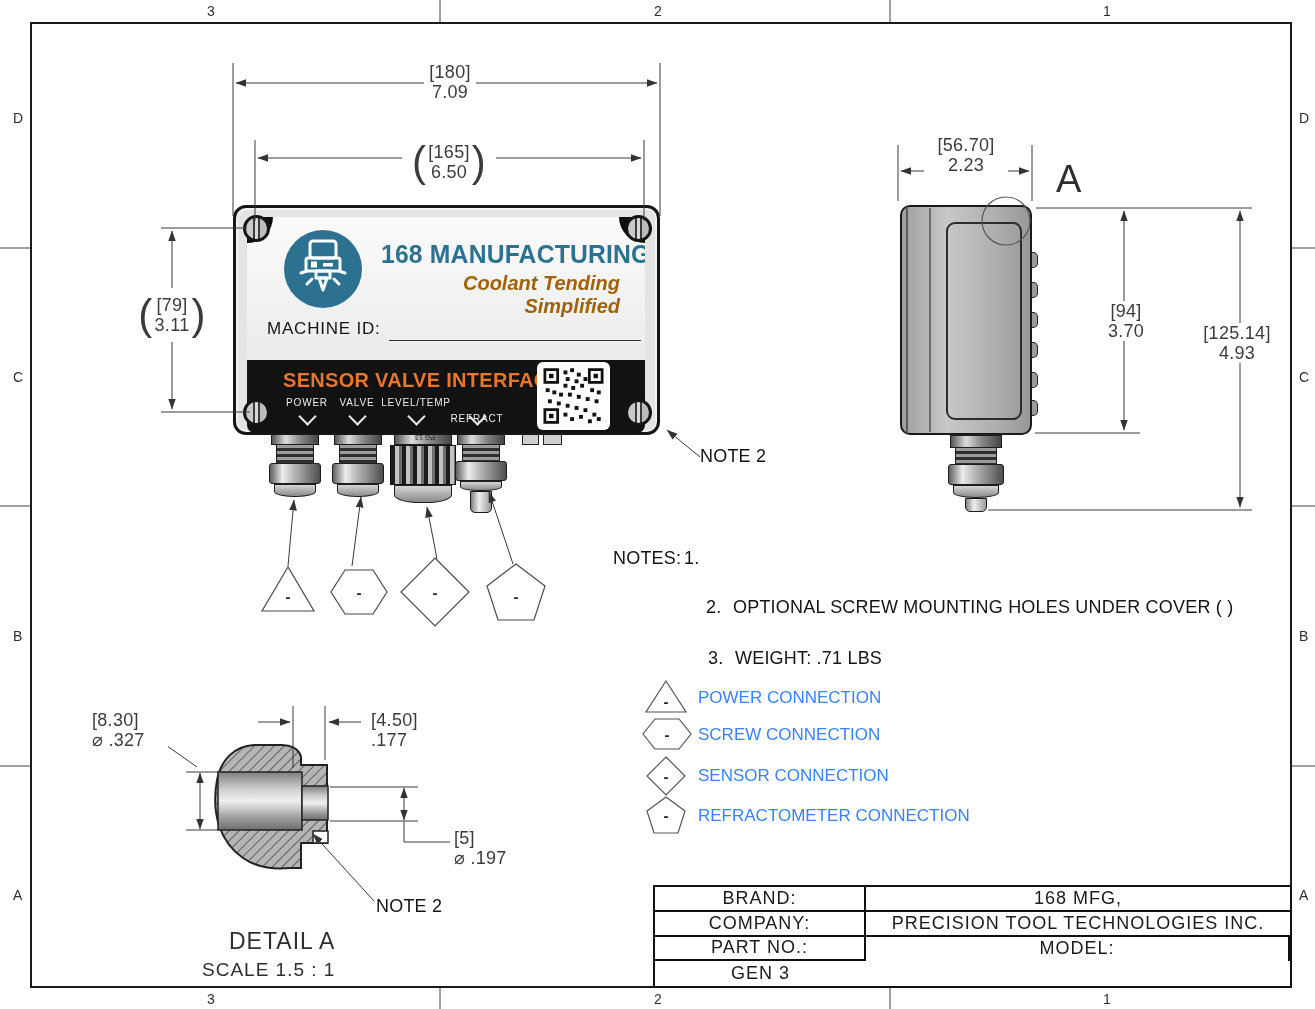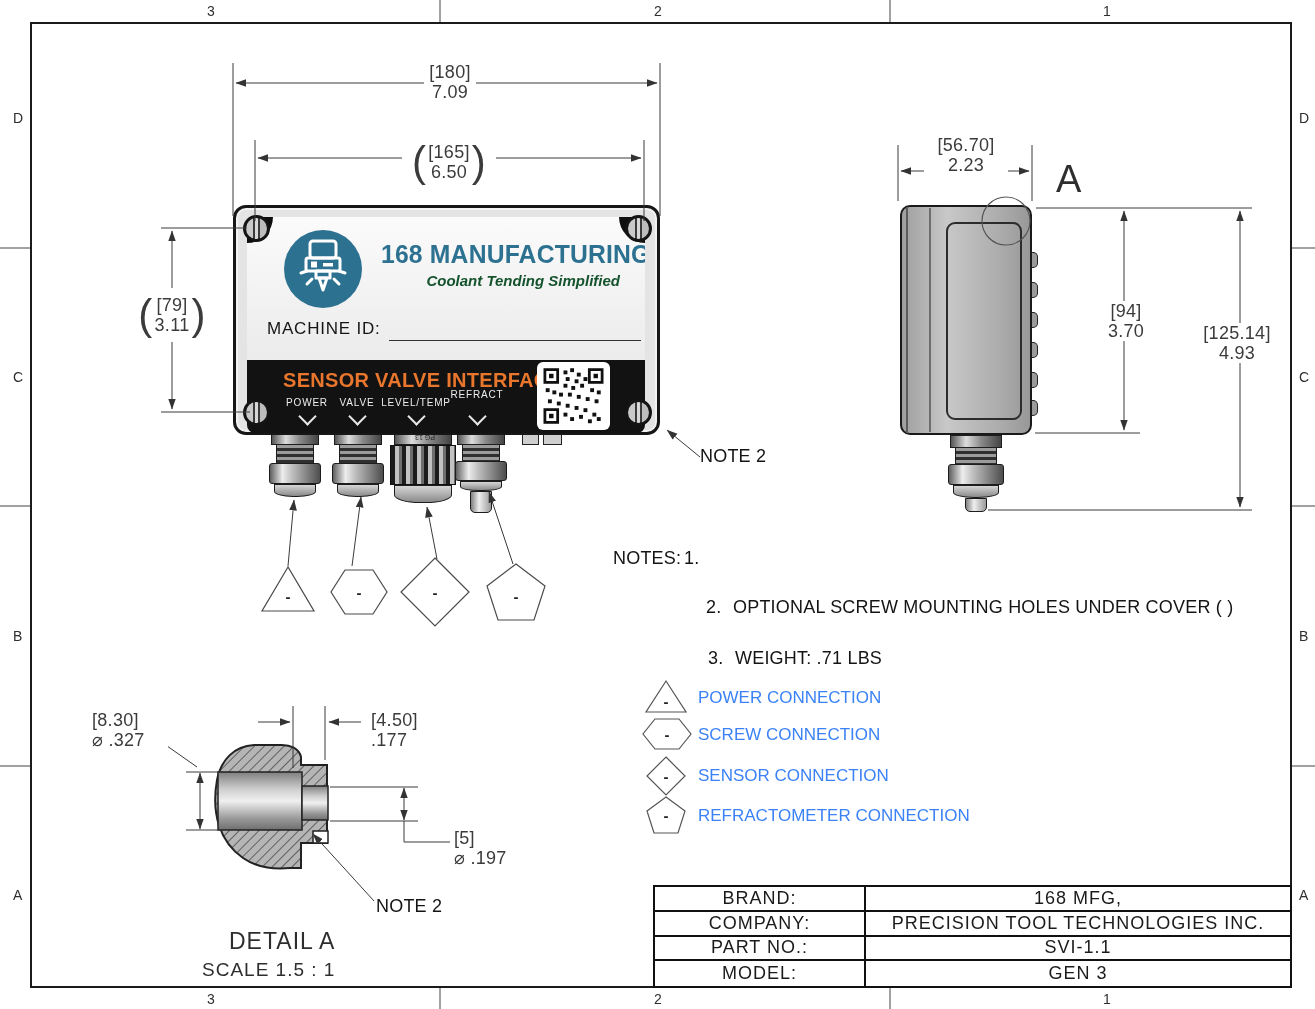--- a/index.html
+++ b/index.html
@@ -30,22 +30,22 @@
         overflow:hidden;z-index:3;}
   .lab-white{position:absolute;left:0;top:0;width:398px;height:143px;
         background:linear-gradient(180deg,#fbfbfb,#ebebeb);}
   .lab-black{position:absolute;left:0;top:143px;width:398px;height:73px;background:#121212;}
   .wedge{position:absolute;width:26px;height:26px;background:#0e0e0e;}
   .screw{position:absolute;width:27px;height:27px;border-radius:50%;border:3px solid #141414;
         box-sizing:border-box;z-index:4;
         background:linear-gradient(90deg,#c9c9c9 0 32%,#3a3a3a 32% 44%,#d8d8d8 44% 56%,#3a3a3a 56% 68%,#bdbdbd 68%);}
   .brand{position:absolute;left:134px;top:22px;font-size:26px;font-weight:800;color:#2d7191;
         letter-spacing:.2px;transform:scaleX(.95);transform-origin:left;white-space:nowrap;}
-  .tagline{position:absolute;left:151px;top:55px;width:222px;text-align:right;font-size:15px;
-        font-style:italic;font-weight:700;color:#14532d;}
+  .tagline{position:absolute;left:151px;top:55px;width:222px;text-align:right;font-size:20px;
+        font-style:italic;font-weight:700;color:#a16207;}
   .machineid{position:absolute;left:20px;top:102px;font-size:17px;letter-spacing:.8px;color:#151515;}
   .mline{position:absolute;left:142px;top:123px;width:252px;border-top:1.5px solid #333;}
   .paneltitle{position:absolute;left:36px;top:152px;font-size:20px;font-weight:800;
         color:#e8762d;letter-spacing:.3px;white-space:nowrap;}
   .port{position:absolute;font-size:10px;color:#ededed;letter-spacing:.8px;transform:translateX(-50%);
         white-space:nowrap;text-align:center;}
   .chev{position:absolute;width:11px;height:11px;border-right:2.5px solid #e8e8e8;
         border-bottom:2.5px solid #e8e8e8;transform:rotate(45deg);}
   .qr{position:absolute;left:290px;top:145px;width:73px;height:68px;background:#fff;
       border-radius:6px;padding:4px;box-sizing:border-box;}
@@ -164,21 +164,21 @@
       <span>168</span>&nbsp;<span>MANUFACTURING</span>
     </div>
     <div class="tagline">Coolant Tending Simplified</div>
     <div class="machineid">MACHINE ID:</div>
     <div class="mline"></div>
 
     <div class="paneltitle">SENSOR VALVE INTERFACE</div>
     <div class="port" style="left:60px;top:180px;">POWER</div>
     <div class="port" style="left:110px;top:180px;">VALVE</div>
     <div class="port" style="left:169px;top:180px;">LEVEL/TEMP</div>
-    <div class="port" style="left:230px;top:172px;">REFRACT</div>
+    <div class="port" style="left:230px;top:196px;">REFRACT</div>
     <div class="chev" style="left:54px;top:193px;"></div>
     <div class="chev" style="left:104px;top:193px;"></div>
     <div class="chev" style="left:163px;top:193px;"></div>
     <div class="chev" style="left:224px;top:193px;"></div>
 
     <div class="qr">
       <svg width="65" height="60" viewBox="0 0 58 54">
         <g fill="#111">
           <rect x="2" y="2" width="14" height="14"></rect>
             <rect x="42" y="2" width="14" height="14"></rect>
@@ -421,18 +421,17 @@
   <div class="note" style="left:376px;top:896px;">NOTE 2</div>
   <div class="dtitle" style="left:229px;top:928px;">DETAIL A</div>
   <div class="dtitle" style="left:202px;top:959px;font-size:19px;">SCALE  1.5 : 1</div>
 
   <div class="tb">
     <div class="cell lab">BRAND:</div>
     <div class="cell">168 MFG,</div>
     <div class="cell lab">COMPANY:</div>
     <div class="cell">PRECISION TOOL TECHNOLOGIES INC.</div>
     <div class="cell lab">PART NO.:</div>
-    <div class="cell">SVI-1.1</div>
     <div class="cell lab nb">MODEL:</div>
     <div class="cell nb">GEN 3</div>
   </div>
 
 </div>
 
 </body></html>

